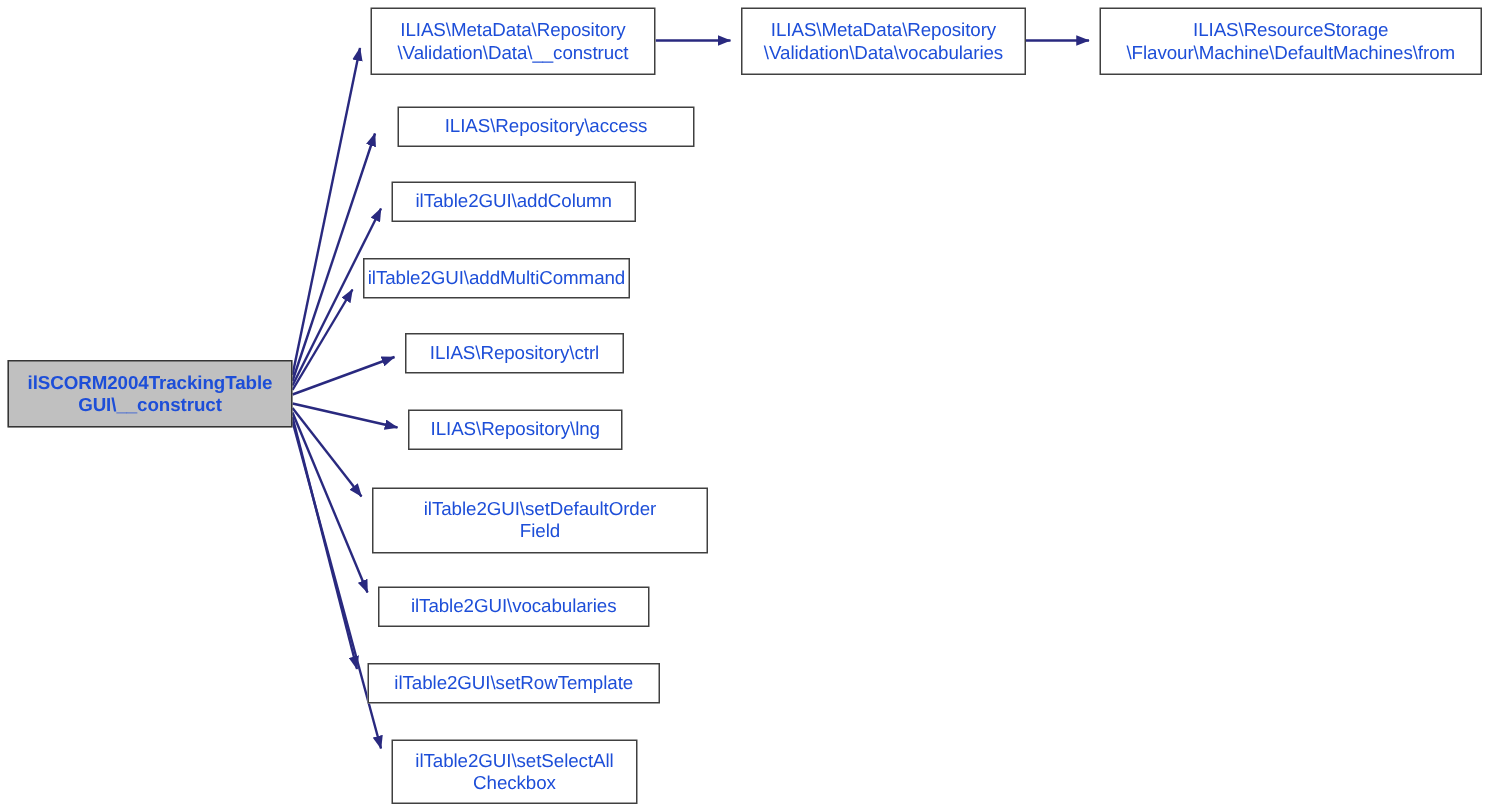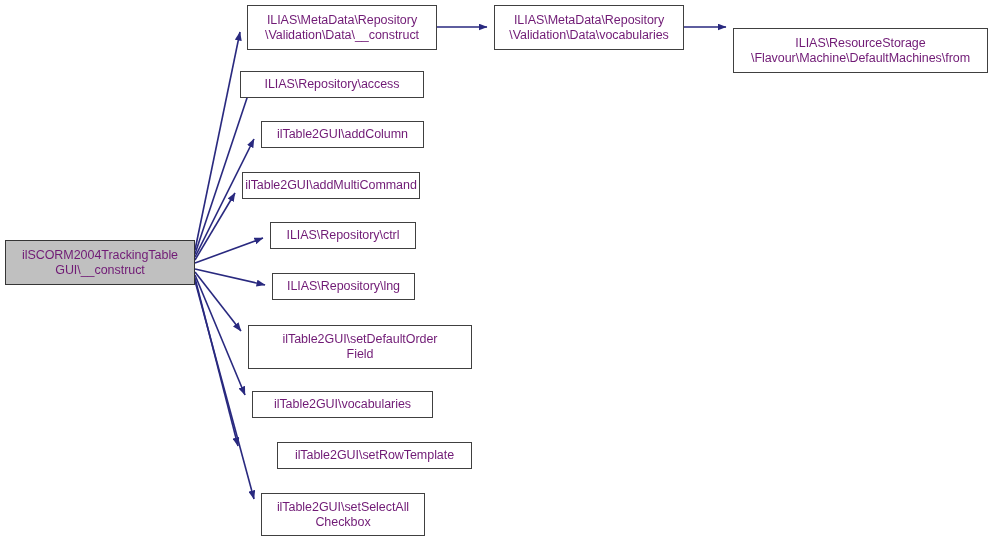--- a/index.html
+++ b/index.html
@@ -25,21 +25,21 @@
   }
   .node {
     position: absolute;
     box-sizing: border-box;
     display: flex;
     align-items: center;
     justify-content: center;
     text-align: center;
     border: 1px solid #404040;
     background: #ffffff;
-    color: #701a75;
+    color: #1d4ed8;
     font-size: 12.5px;
     line-height: 15px;
     letter-spacing: -0.05px;
     white-space: pre-line;
     z-index: 2;
   }
   .node.root {
     background: #c0c0c0;
     border-color: #353535;
   }
@@ -68,33 +68,33 @@
         <path d="M195,269 L265,285" stroke="#29297f" stroke-width="1.6" fill="none" marker-end="url(#arrowhead)"></path>
         <path d="M195,272 L241,331" stroke="#29297f" stroke-width="1.6" fill="none" marker-end="url(#arrowhead)"></path>
         <path d="M195,275 L245,395" stroke="#29297f" stroke-width="1.6" fill="none" marker-end="url(#arrowhead)"></path>
         <path d="M195,278 L238,446" stroke="#29297f" stroke-width="1.6" fill="none" marker-end="url(#arrowhead)"></path>
         <path d="M195,281 L254,499" stroke="#29297f" stroke-width="1.6" fill="none" marker-end="url(#arrowhead)"></path>
         <path d="M437,27 L487,27" stroke="#29297f" stroke-width="1.6" fill="none" marker-end="url(#arrowhead)"></path>
         <path d="M684,27 L726,27" stroke="#29297f" stroke-width="1.6" fill="none" marker-end="url(#arrowhead)"></path>
       </g>
   </svg>
   <div id="nodes">
-      <div class="node root" style="left: 5px; top: 240px; width: 190px; height: 45px;"><span class="node-label">ilSCORM2004TrackingTable
+      <div class="node root" style="left: 5px; top: 240px; width: 190px; height: 45px; font-weight: bold;"><span class="node-label">ilSCORM2004TrackingTable
 GUI\__construct</span></div>
       <div class="node" style="left: 247px; top: 5px; width: 190px; height: 45px;"><span class="node-label">ILIAS\MetaData\Repository
 \Validation\Data\__construct</span></div>
-      <div class="node" style="left: 240px; top: 71px; width: 184px; height: 27px;"><span class="node-label">ILIAS\Repository\access</span></div>
+      <div class="node" style="left: 265px; top: 71px; width: 198px; height: 27px;"><span class="node-label">ILIAS\Repository\access</span></div>
       <div class="node" style="left: 261px; top: 121px; width: 163px; height: 27px;"><span class="node-label">ilTable2GUI\addColumn</span></div>
       <div class="node" style="left: 242px; top: 172px; width: 178px; height: 27px;"><span class="node-label">ilTable2GUI\addMultiCommand</span></div>
       <div class="node" style="left: 270px; top: 222px; width: 146px; height: 27px;"><span class="node-label">ILIAS\Repository\ctrl</span></div>
       <div class="node" style="left: 272px; top: 273px; width: 143px; height: 27px; justify-content: center;"><span class="node-label">ILIAS\Repository\lng</span></div>
       <div class="node" style="left: 248px; top: 325px; width: 224px; height: 44px;"><span class="node-label">ilTable2GUI\setDefaultOrder
 Field</span></div>
       <div class="node" style="left: 252px; top: 391px; width: 181px; height: 27px;"><span class="node-label">ilTable2GUI\vocabularies</span></div>
-      <div class="node" style="left: 245px; top: 442px; width: 195px; height: 27px; margin-left: 32px;"><span class="node-label">ilTable2GUI\setRowTemplate</span></div>
+      <div class="node" style="left: 245px; top: 442px; width: 195px; height: 27px;"><span class="node-label">ilTable2GUI\setRowTemplate</span></div>
       <div class="node" style="left: 261px; top: 493px; width: 164px; height: 43px; text-align: center;"><span class="node-label">ilTable2GUI\setSelectAll
 Checkbox</span></div>
       <div class="node" style="left: 494px; top: 5px; width: 190px; height: 45px;"><span class="node-label">ILIAS\MetaData\Repository
 \Validation\Data\vocabularies</span></div>
-      <div class="node" style="left: 733px; top: 5px; width: 255px; height: 45px; margin-top: 23px;"><span class="node-label">ILIAS\ResourceStorage
+      <div class="node" style="left: 733px; top: 5px; width: 255px; height: 45px;"><span class="node-label">ILIAS\ResourceStorage
 \Flavour\Machine\DefaultMachines\from</span></div>
     </div>
 </div>
 
 </body></html>

